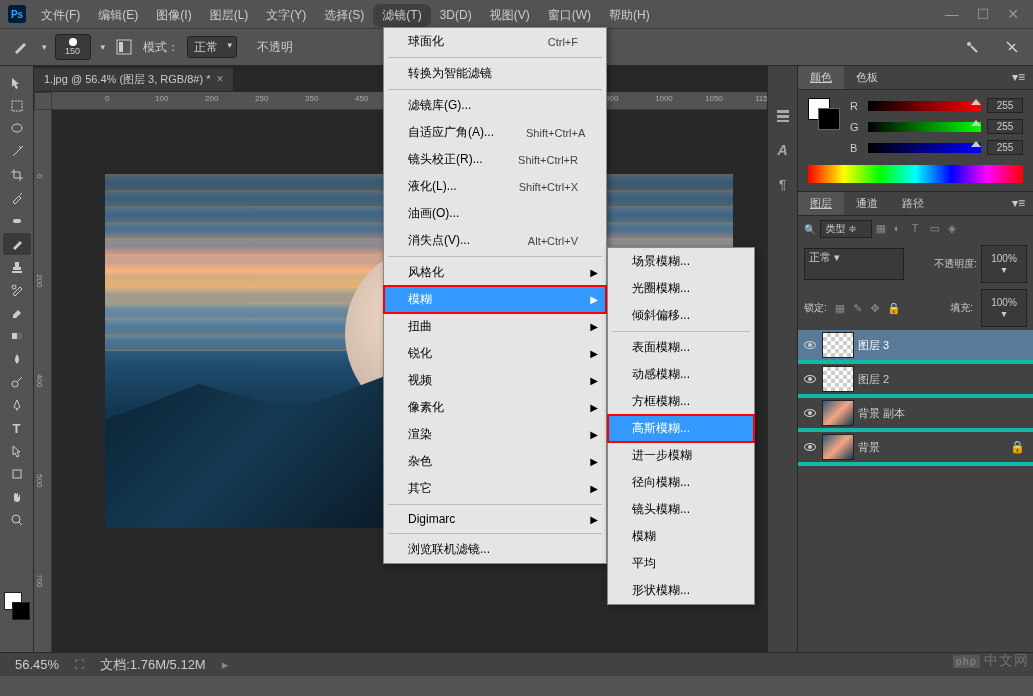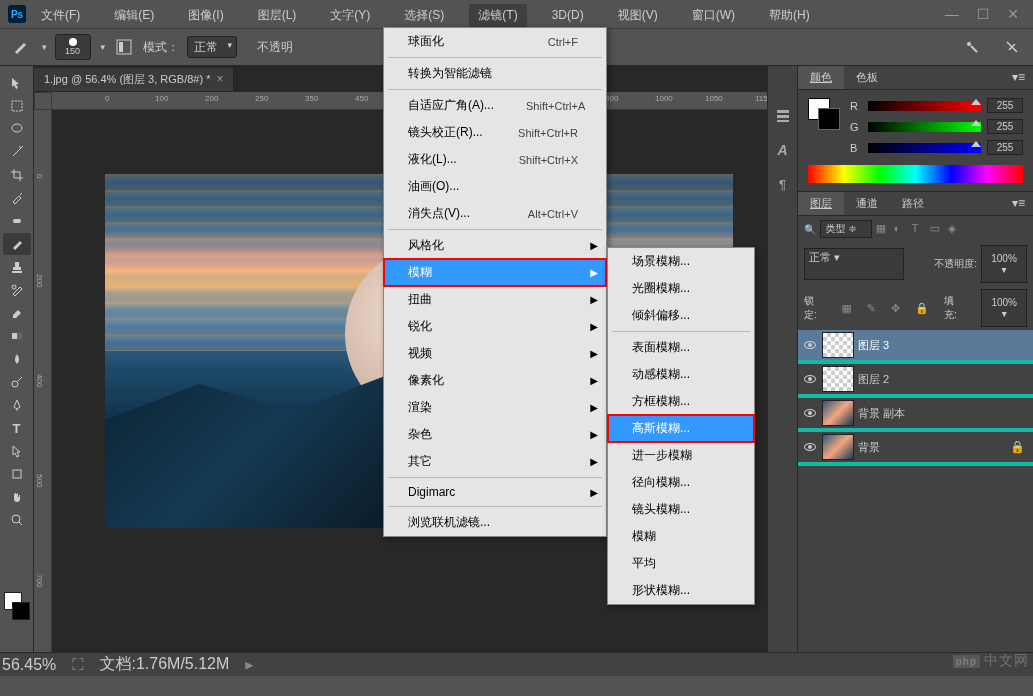--- a/index.html
+++ b/index.html
@@ -3,23 +3,23 @@
   <meta charset="utf-8">
   <style>
     * { margin: 0; padding: 0; box-sizing: border-box; font-family: "Microsoft YaHei", Arial, sans-serif; user-select: none; }
     body { background: #535353; color: #ccc; font-size: 12px; width: 1033px; height: 696px; overflow: hidden; position: relative; }
     
     .title-bar { height: 28px; background: #535353; display: flex; align-items: center; padding: 0 8px; }
     .ps-logo { width: 18px; height: 18px; background: #001e36; border-radius: 3px; display: flex; align-items: center; justify-content: center; color: #31a8ff; font-size: 10px; font-weight: bold; margin-right: 8px; }
     .win-controls { margin-left: auto; display: flex; gap: 18px; padding-right: 6px; color: #999; }
     .win-btn { font-size: 14px; cursor: pointer; }
     
-    .menu-bar { height: 20px; display: flex; align-items: center; padding: 0 0 0 0; gap: 16px; }
+    .menu-bar { height: 20px; display: flex; align-items: center; padding: 0 0 0 0; gap: 0; }
     .menu-item { padding: 3px 9px; cursor: pointer; font-size: 12px; }
-    .menu-item.active { background: #3f3f3f; }
+    .menu-item.active { background: #3f3f3f; border-radius: 7px; }
     
     .options-bar { height: 38px; background: #535353; border-top: 1px solid #3a3a3a; border-bottom: 1px solid #282828; display: flex; align-items: center; padding: 0 10px; gap: 8px; }
     .brush-preview { width: 36px; height: 26px; background: #3a3a3a; border: 1px solid #222; border-radius: 3px; display: flex; flex-direction: column; align-items: center; justify-content: center; }
     .brush-dot { width: 8px; height: 8px; background: #fff; border-radius: 50%; }
     .brush-num { font-size: 9px; }
     .opt-label { font-size: 12px; }
     .opt-select { background: #3a3a3a; border: 1px solid #222; color: #ccc; padding: 2px 18px 2px 6px; height: 22px; border-radius: 3px; position: relative; }
     .opt-icon { width: 22px; height: 22px; display: flex; align-items: center; justify-content: center; }
     
     .workspace { display: flex; height: calc(696px - 28px - 20px - 38px - 24px); position: relative; }
@@ -67,35 +67,35 @@
     .spectrum { height: 18px; background: linear-gradient(90deg, #f00, #ff0, #0f0, #0ff, #00f, #f0f, #f00); margin-top: 4px; }
     
     .layers-panel { flex: 1; display: flex; flex-direction: column; border-top: 1px solid #282828; }
     .layer-filter-row { display: flex; align-items: center; padding: 4px 6px; gap: 4px; }
     .layer-filter-select { background: #3a3a3a; border: 1px solid #222; color: #ccc; padding: 1px 14px 1px 4px; font-size: 10px; height: 18px; }
     .filter-icon { width: 14px; height: 14px; color: #888; font-size: 11px; }
     .layer-mode-row { display: flex; align-items: center; padding: 3px 6px; gap: 4px; }
     .layer-mode-select { background: #3a3a3a; border: 1px solid #222; color: #ccc; padding: 1px 18px 1px 4px; font-size: 11px; height: 32px; flex: 1; max-width: 100px; }
     .opacity-label { font-size: 10px; margin-left: auto; }
     .opacity-val { width: 46px; background: #3a3a3a; border: 1px solid #222; color: #ccc; text-align: center; font-size: 10px; padding: 7px; }
-    .lock-row { display: flex; align-items: center; padding: 3px 6px; gap: 15px; font-size: 10px; }
+    .lock-row { display: flex; align-items: center; padding: 3px 6px; gap: 8px; font-size: 10px; }
     .lock-icon { color: #888; font-size: 11px; }
     
     .layers-list { flex: 1; overflow-y: auto; }
     .layer-item { display: flex; align-items: center; height: 34px; border-bottom: 4px solid #14b8a6; padding: 12px 4px; gap: 4px; }
     .layer-item.selected { background: #5a7a9a; color: #fff; }
     .layer-vis { width: 16px; display: flex; align-items: center; justify-content: center; }
     .eye-icon { width: 12px; height: 8px; border: 1px solid #ccc; border-radius: 50%; position: relative; }
     .eye-icon::after { content: ''; position: absolute; top: 1px; left: 3px; width: 4px; height: 4px; background: #ccc; border-radius: 50%; }
     .layer-thumb { width: 32px; height: 26px; background: repeating-conic-gradient(#ccc 0% 25%, #fff 0% 50%) 0 0 / 8px 8px; border: 1px solid #222; }
     .layer-thumb.img { background: linear-gradient(135deg, #2a5a7a, #f4a582, #1a3a52); }
     .layer-name { font-size: 11px; flex: 1; }
     .layer-lock { color: #888; margin-right: 4px; }
     
-    .status-bar { height: 24px; background: #424242; border-top: 1px solid #282828; display: flex; align-items: center; padding: 0 2px; font-size: 16px; gap: 16px; }
+    .status-bar { height: 24px; background: #424242; border-top: 1px solid #282828; display: flex; align-items: center; padding: 0 15px; font-size: 13px; gap: 16px; }
     
     
     .dropdown-menu { position: absolute; background: #e5e5e5; color: #000; border: 1px solid #888; box-shadow: 2px 2px 6px rgba(0,0,0,0.4); font-size: 12px; z-index: 1000; }
     .dropdown-item { padding: 5px 28px 5px 24px; display: flex; align-items: center; cursor: pointer; white-space: nowrap; position: relative; }
     .dropdown-item.hover-blue { background: #3399ff; color: #fff; }
     .dropdown-item.red-framed { outline: 2px solid #ff0000; outline-offset: -1px; }
     .dropdown-sep { height: 1px; background: #bbb; margin: 2px 4px; }
     .dropdown-shortcut { margin-left: auto; padding-left: 32px; color: #444; font-size: 11px; }
     .dropdown-sub-arrow { position: absolute; right: 8px; font-size: 10px; }
     
@@ -452,20 +452,23 @@
     <div class="dropdown-item">
       <span>球面化</span>
       <span class="dropdown-shortcut">Ctrl+F</span>
     </div>
     <div class="dropdown-sep"></div>
     <div class="dropdown-item">
       <span>转换为智能滤镜</span>
     </div>
     <div class="dropdown-sep"></div>
     <div class="dropdown-item">
+      <span>滤镜库(G)...</span>
+    </div>
+    <div class="dropdown-item">
       <span>自适应广角(A)...</span>
       <span class="dropdown-shortcut">Shift+Ctrl+A</span>
     </div>
     <div class="dropdown-item">
       <span>镜头校正(R)...</span>
       <span class="dropdown-shortcut">Shift+Ctrl+R</span>
     </div>
     <div class="dropdown-item">
       <span>液化(L)...</span>
       <span class="dropdown-shortcut">Shift+Ctrl+X</span>

